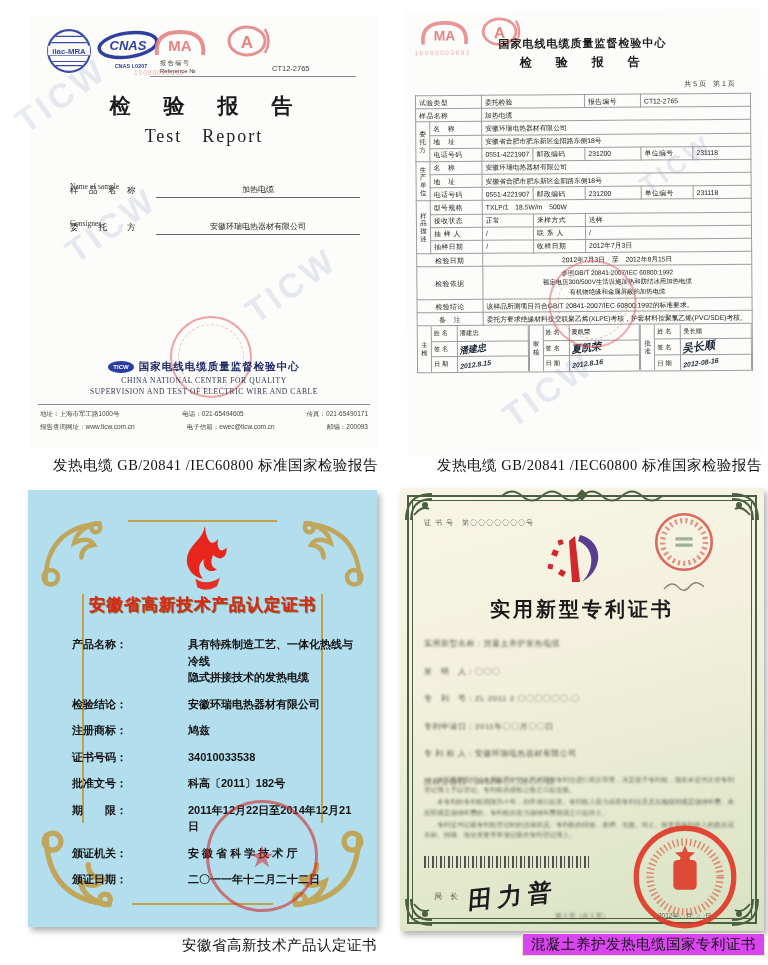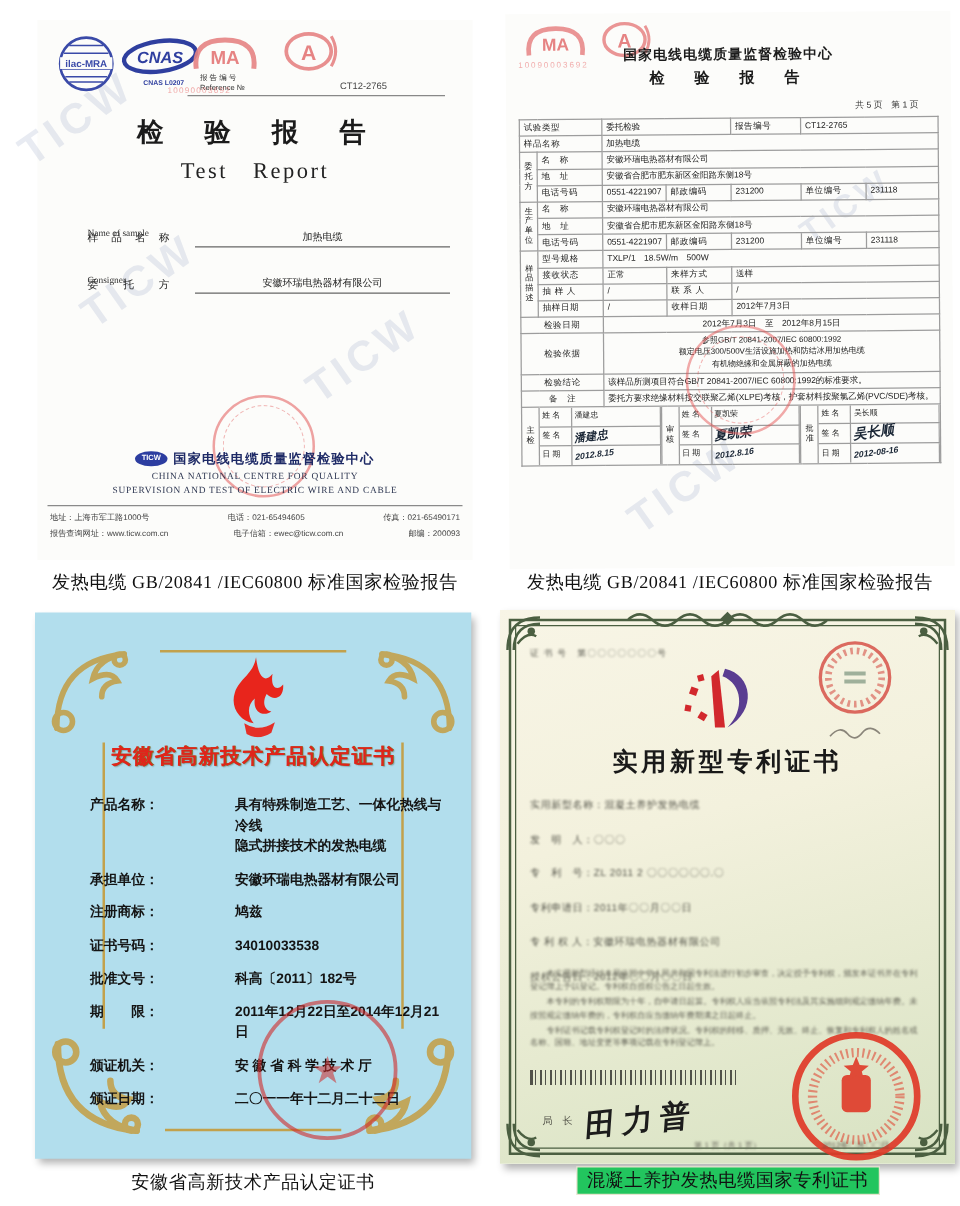--- a/index.html
+++ b/index.html
@@ -10,23 +10,23 @@
   .cert{position:absolute;box-sizing:border-box;}
   
   .paper{background:#fcfcfa;box-shadow:3px 4px 6px rgba(0,0,0,.30), inset 0 0 0 1px #ececе8;}
   .q1{left:30px;top:16px;width:348px;height:432px;}
   .q2{left:406px;top:10px;width:356px;height:444px;transform:rotate(-.45deg);}
   .q3{left:28px;top:490px;width:349px;height:437px;background:#b2deed;box-shadow:3px 4px 6px rgba(0,0,0,.30);}
   .q4{left:400px;top:488px;width:364px;height:443px;
       background:linear-gradient(165deg,#f8f5e6 0%,#f3f1dd 38%,#e6ead0 68%,#d7e2c2 100%);
       box-shadow:3px 4px 6px rgba(0,0,0,.30);}
   
-  .cap{position:absolute;text-align:center;font-family:"Liberation Serif",serif;
+  .cap{position:absolute;text-align:right;font-family:"Liberation Serif",serif;
        font-size:14.5px;color:#111;letter-spacing:.5px;}
-  .cap-hl{display:inline-block;background:#22c55e;box-shadow:0 0 0 1px #e7e4cf;padding:1px 8px;}
+  .cap-hl{display:inline-block;background:#d946ef;box-shadow:0 0 0 1px #e7e4cf;padding:1px 8px;}
   
   .wm{position:absolute;font-size:34px;font-weight:bold;color:rgba(150,165,195,.22);
       transform:rotate(-35deg);letter-spacing:4px;pointer-events:none;}
   
   .q1 .lg-ilac{left:16px;top:12px;width:46px;height:46px;}
   .q1 .lg-cnas{left:66px;top:14px;width:70px;}
   .q1 .cnas-sub{font-size:5.5px;color:#2f3f9f;text-align:center;font-weight:bold;margin-top:-3px;}
   .q1 .st-ma{left:122px;top:12px;width:56px;height:30px;}
   .q1 .st-a{left:196px;top:8px;width:46px;height:34px;}
   .q1 .ref-blk{left:130px;top:44px;font-size:6px;color:#333;line-height:1.25;}
@@ -430,21 +430,21 @@
 
     <div class="abs q3-title">安徽省高新技术产品认定证书</div>
 
     <div class="abs q3-fields">
       <div class="hv">
         <span class="hv-l">产品名称：</span>
         <span class="hv-v pre">具有特殊制造工艺、一体化热线与冷线
 隐式拼接技术的发热电缆</span>
       </div>
       <div class="hv">
-        <span class="hv-l">承担单位：</span>
+        <span class="hv-l">检验结论：</span>
         <span class="hv-v">安徽环瑞电热器材有限公司</span>
       </div>
       <div class="hv">
         <span class="hv-l">注册商标：</span>
         <span class="hv-v">鸠兹</span>
       </div>
       <div class="hv">
         <span class="hv-l">证书号码：</span>
         <span class="hv-v">34010033538</span>
       </div>

